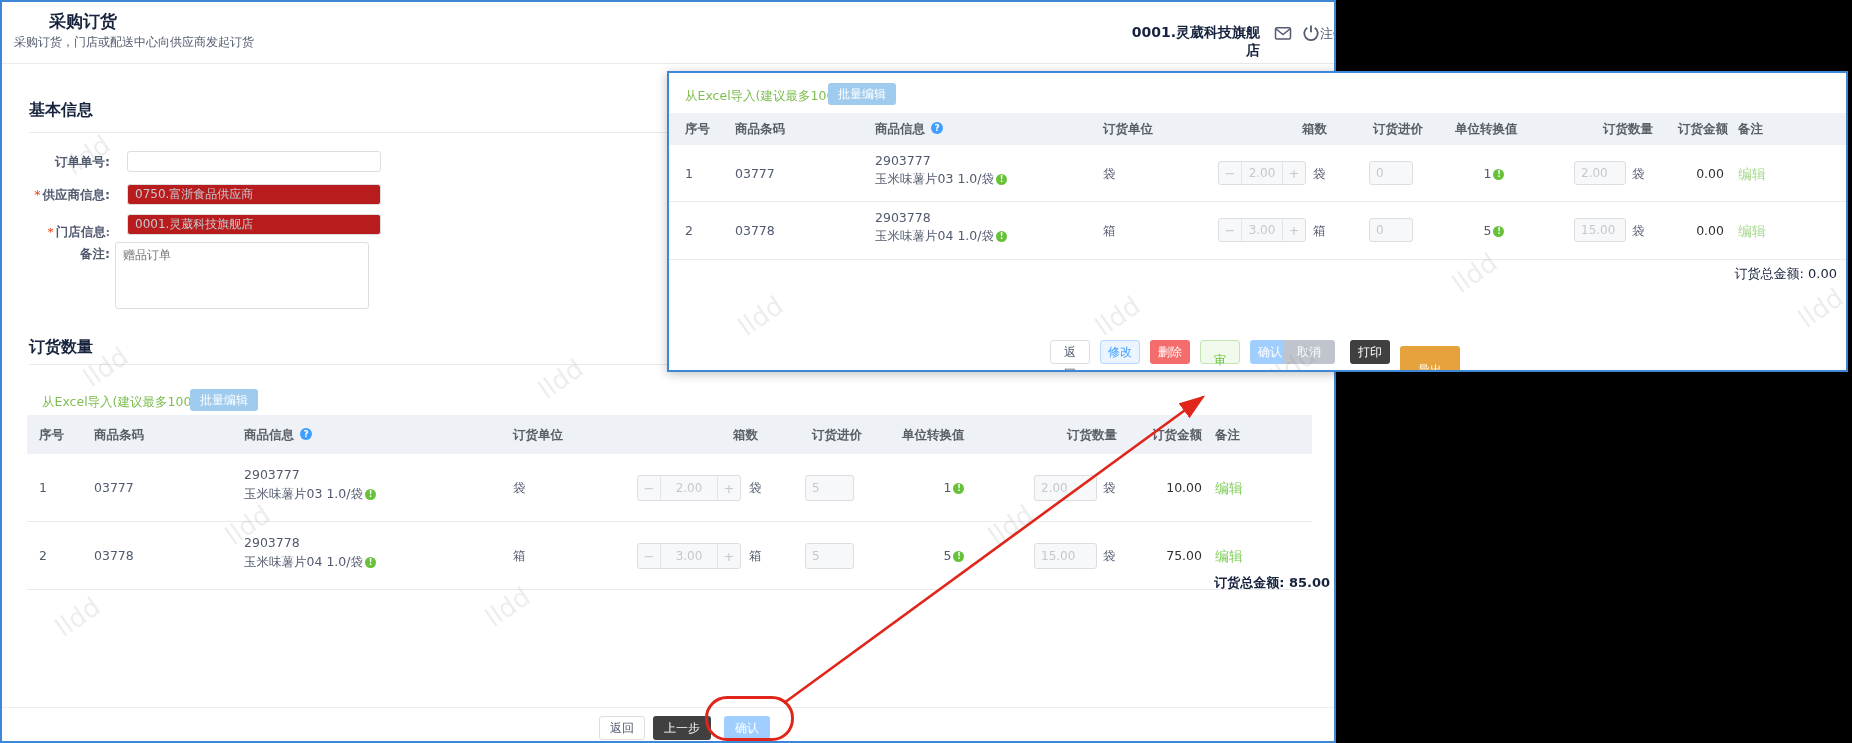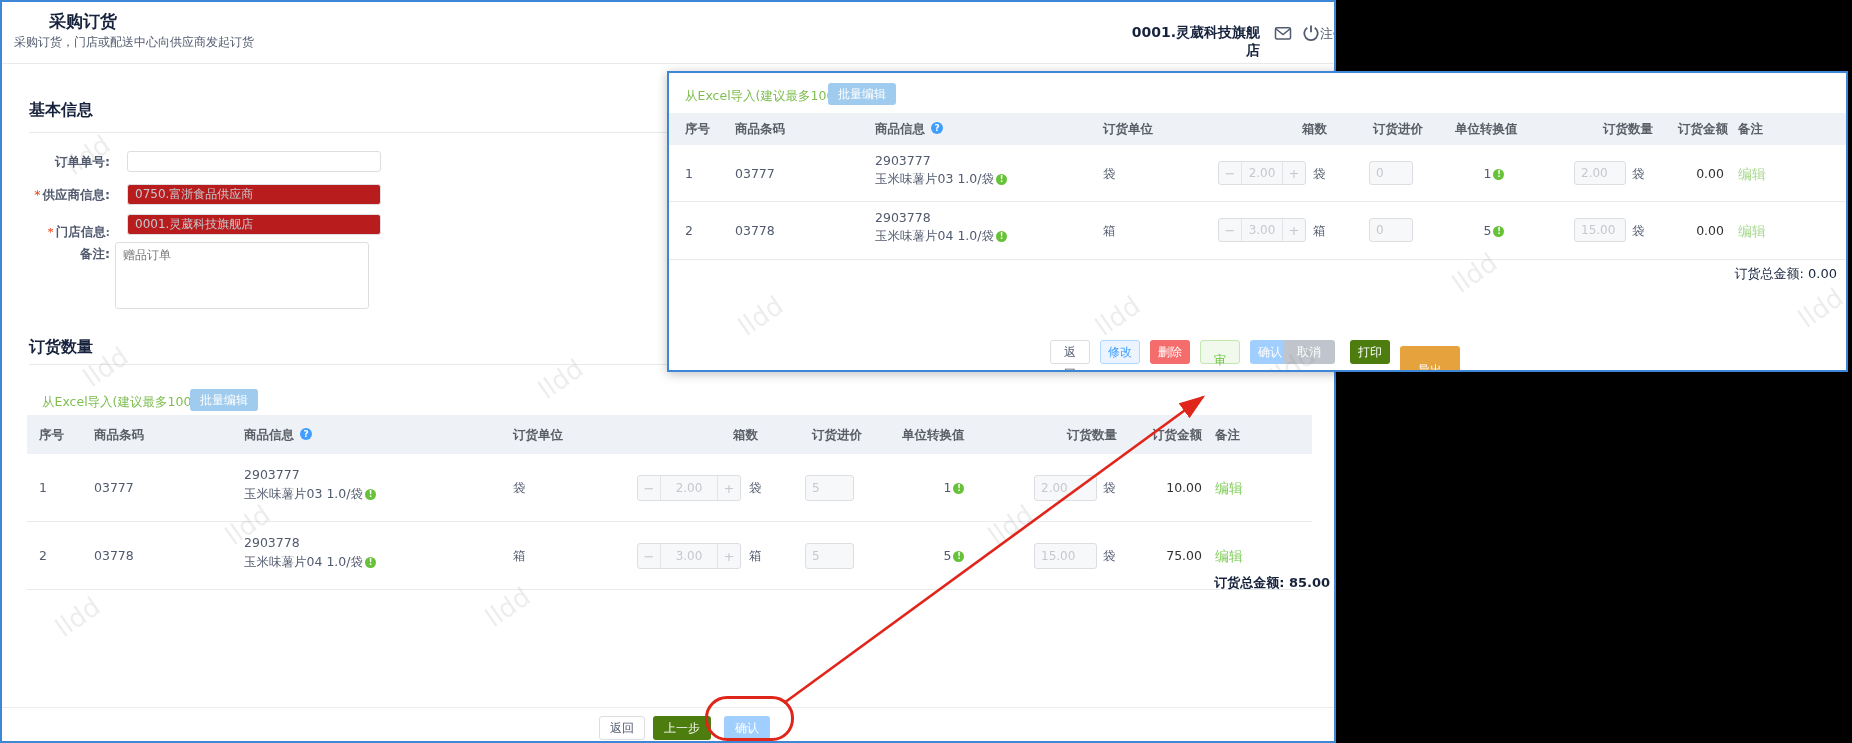--- a/index.html
+++ b/index.html
@@ -31,21 +31,21 @@
   .step-val { flex:1; text-align:center; background:#f7f8fa; color:#c5c8ce; font-size:12px; border-left:1px solid #e3e5e9; border-right:1px solid #e3e5e9; height:100%; line-height:24px; }
   .mini-input { height:26px; border:1px solid #dcdee2; border-radius:3px; background:#f7f8fa; color:#c5c8ce; font-size:12px; text-align:left; line-height:24px; padding:0 6px; }
   .gdot { display:inline-block; width:11px; height:11px; border-radius:50%; background:#67c23a; color:#fff; font-size:8px; line-height:11px; text-align:center; vertical-align:1px; margin-left:2px; font-weight:bold; }
   .bdot { display:inline-block; width:12px; height:12px; border-radius:50%; background:#409eff; color:#fff; font-size:9px; line-height:12px; text-align:center; vertical-align:1px; margin-left:2px; font-weight:bold; }
   .edit-link { font-size:14px; color:#85ce61; }
   .edit-link.lt { color:#a8d98f; }
   .amount { font-size:12.5px; color:#303133; }
   .total-line { font-size:13px; color:#17233d; font-weight:bold; }
   .btn { height:24px; border-radius:3px; font-size:12px; border:1px solid transparent; padding:0 10px; line-height:22px; text-align:center; }
   .btn-plain { background:#fff; border-color:#dcdee2; color:#515a6e; }
-  .btn-primary { background:#4d7c0f; color:#fff; }
+  .btn-primary { background:#404040; color:#fff; }
   .btn-primary-dis { background:#a0cfff; color:#fff; }
   .btn-info-dis { background:#c0c4cc; color:#fff; }
   .btn-danger { background:#f56c6c; color:#fff; }
   .btn-blue-plain { background:#ecf5ff; border-color:#b3d8ff; color:#409eff; }
   .btn-green-plain { background:#f0f9eb; border-color:#c2e7b0; color:#67c23a; }
   .btn-warning { background:#e6a23c; color:#fff; }
   .footer-sep { left:0; top:705px; width:1332px; height:1px; background:#ececec; }
   .wm { position:absolute; color:rgba(130,130,130,.14); font-size:26px; transform:rotate(-35deg); pointer-events:none; z-index:2; }
   .wm.inov { z-index:4; }
   .red-circle { left:705px; top:696px; width:89px; height:45px; border:3.5px solid #e0251b; border-radius:22px; z-index:6; background:transparent; }

